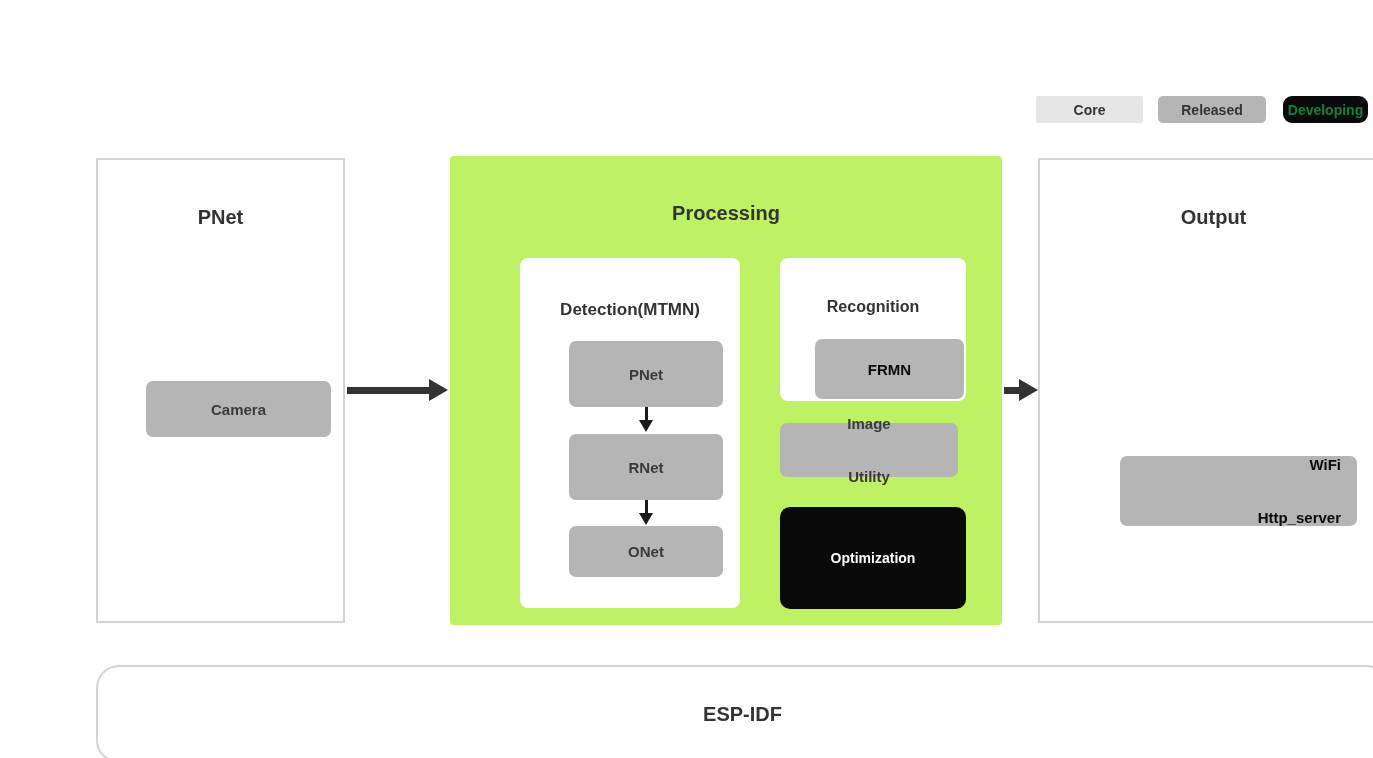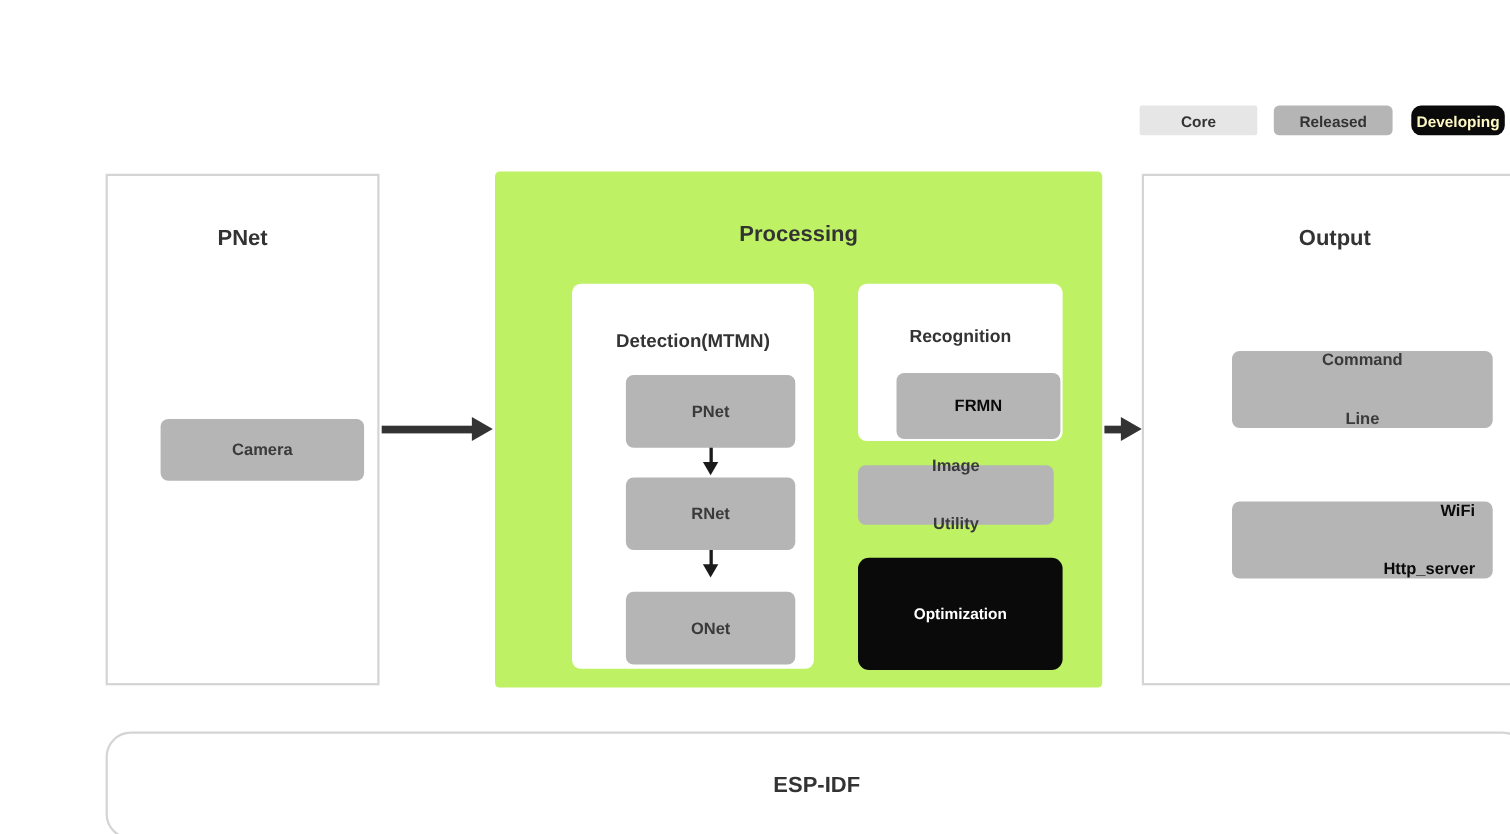--- a/index.html
+++ b/index.html
@@ -12,21 +12,21 @@
   }
 
   
   .legend-chip {
     position: absolute; top: 48px; height: 27px;
     display: flex; align-items: center; justify-content: center;
     font-size: 14px; font-weight: bold; color: #333333;
   }
   .chip-core      { left: 988px;  width: 107px; background: #e6e6e6; border-radius: 2px; }
   .chip-released  { left: 1110px; width: 108px; background: #b5b5b5; border-radius: 5px; }
-  .chip-developing{ left: 1235px; width: 85px; background: #0a0a0a; border-radius: 9px; color: #fef9c3; text-align: center; }
+  .chip-developing{ left: 1235px; width: 85px; background: #0a0a0a; border-radius: 9px; color: #15803d; text-align: center; }
 
   
   .panel {
     position: absolute; background: #ffffff;
     border: 2px solid #d4d4d4;
   }
   .panel-input  { left: 48px;  top: 110px; width: 249px; height: 465px; }
   .panel-output { left: 990px; top: 110px; width: 351px; height: 465px; }
   .panel-espidf { left: 48px;  top: 617px; width: 1293px; height: 98px;
                   display: flex; align-items: center; justify-content: center; border-radius: 23px; }
@@ -57,21 +57,21 @@
   
   .node {
     position: absolute; background: #b5b5b5; border-radius: 7px;
     display: flex; flex-direction: column; align-items: center; justify-content: center;
     font-size: 15px; font-weight: bold; color: #3a3a3a;
     text-align: center; line-height: 21px;
   }
   .node-camera { left: 32px; top: 205px; width: 185px; height: 56px; }
   .node-pnet { left: 33px; top: 67px;  width: 154px; height: 66px; }
   .node-rnet { left: 33px; top: 160px; width: 154px; height: 66px; }
-  .node-onet { left: 33px; top: 264px; width: 154px; height: 66px; }
+  .node-onet { left: 33px; top: 252px; width: 154px; height: 51px; }
   .node-frmn { left: 19px; top: 65px;  width: 149px; height: 60px; color: #0a0a0a; }
   .node-image-utility { left: 314px; top: 251px; width: 178px; height: 54px; text-align: center; }
   .node-optimization {
     left: 314px; top: 335px; width: 186px; height: 102px;
     background: #0a0a0a; border-radius: 10px; color: #ffffff; font-size: 14px; text-align: center;
   }
   .node-command-line { left: 64px; top: 143px; width: 237px; height: 70px; }
   .node-wifi         { left: 64px; top: 280px; width: 237px; height: 70px; color: #0a0a0a; align-items: flex-end; }
 
   
@@ -155,24 +155,20 @@
   <div class="node node-optimization">
     <span>Optimization</span>
   </div>
 </div>
 
 <div class="harrow-shaft arrow2-shaft"></div>
 <div class="harrow-head arrow2-head"></div>
 
 <div class="panel panel-output">
   <div class="panel-title">Output</div>
-  <div class="node node-command-line">
-    <span>Command</span>
-    <span>Line</span>
-  </div>
   <div class="node node-wifi">
     <span>WiFi</span>
     <span>Http_server</span>
   </div>
 </div>
 
 <div class="panel panel-espidf">
   <span class="espidf-title">ESP-IDF</span>
 </div>
 

